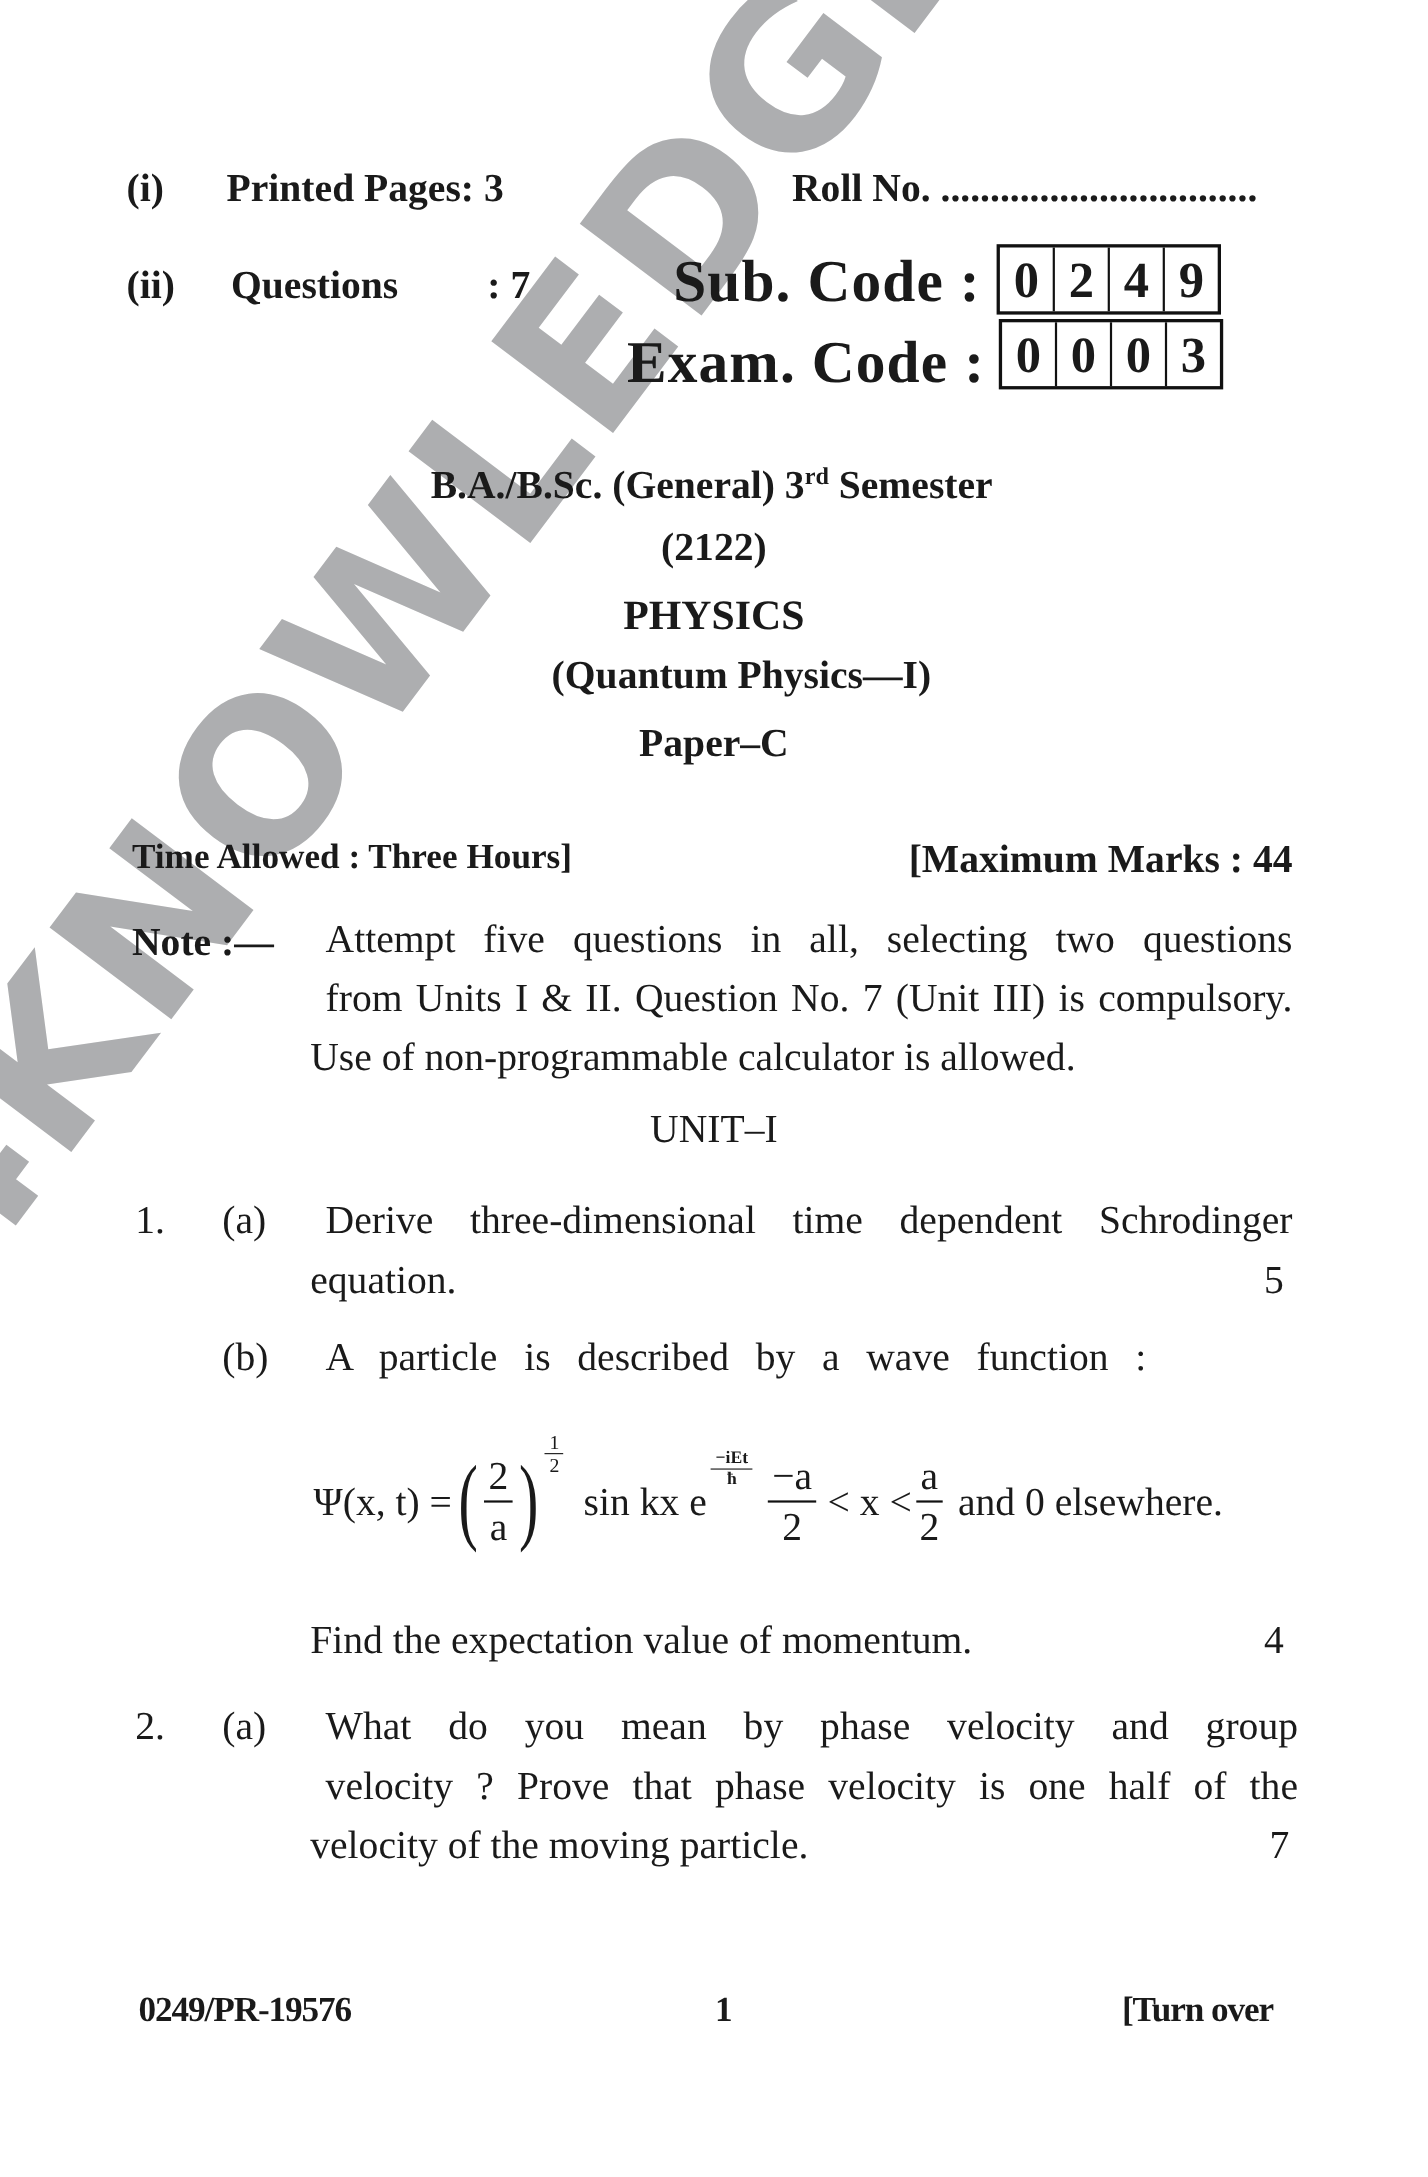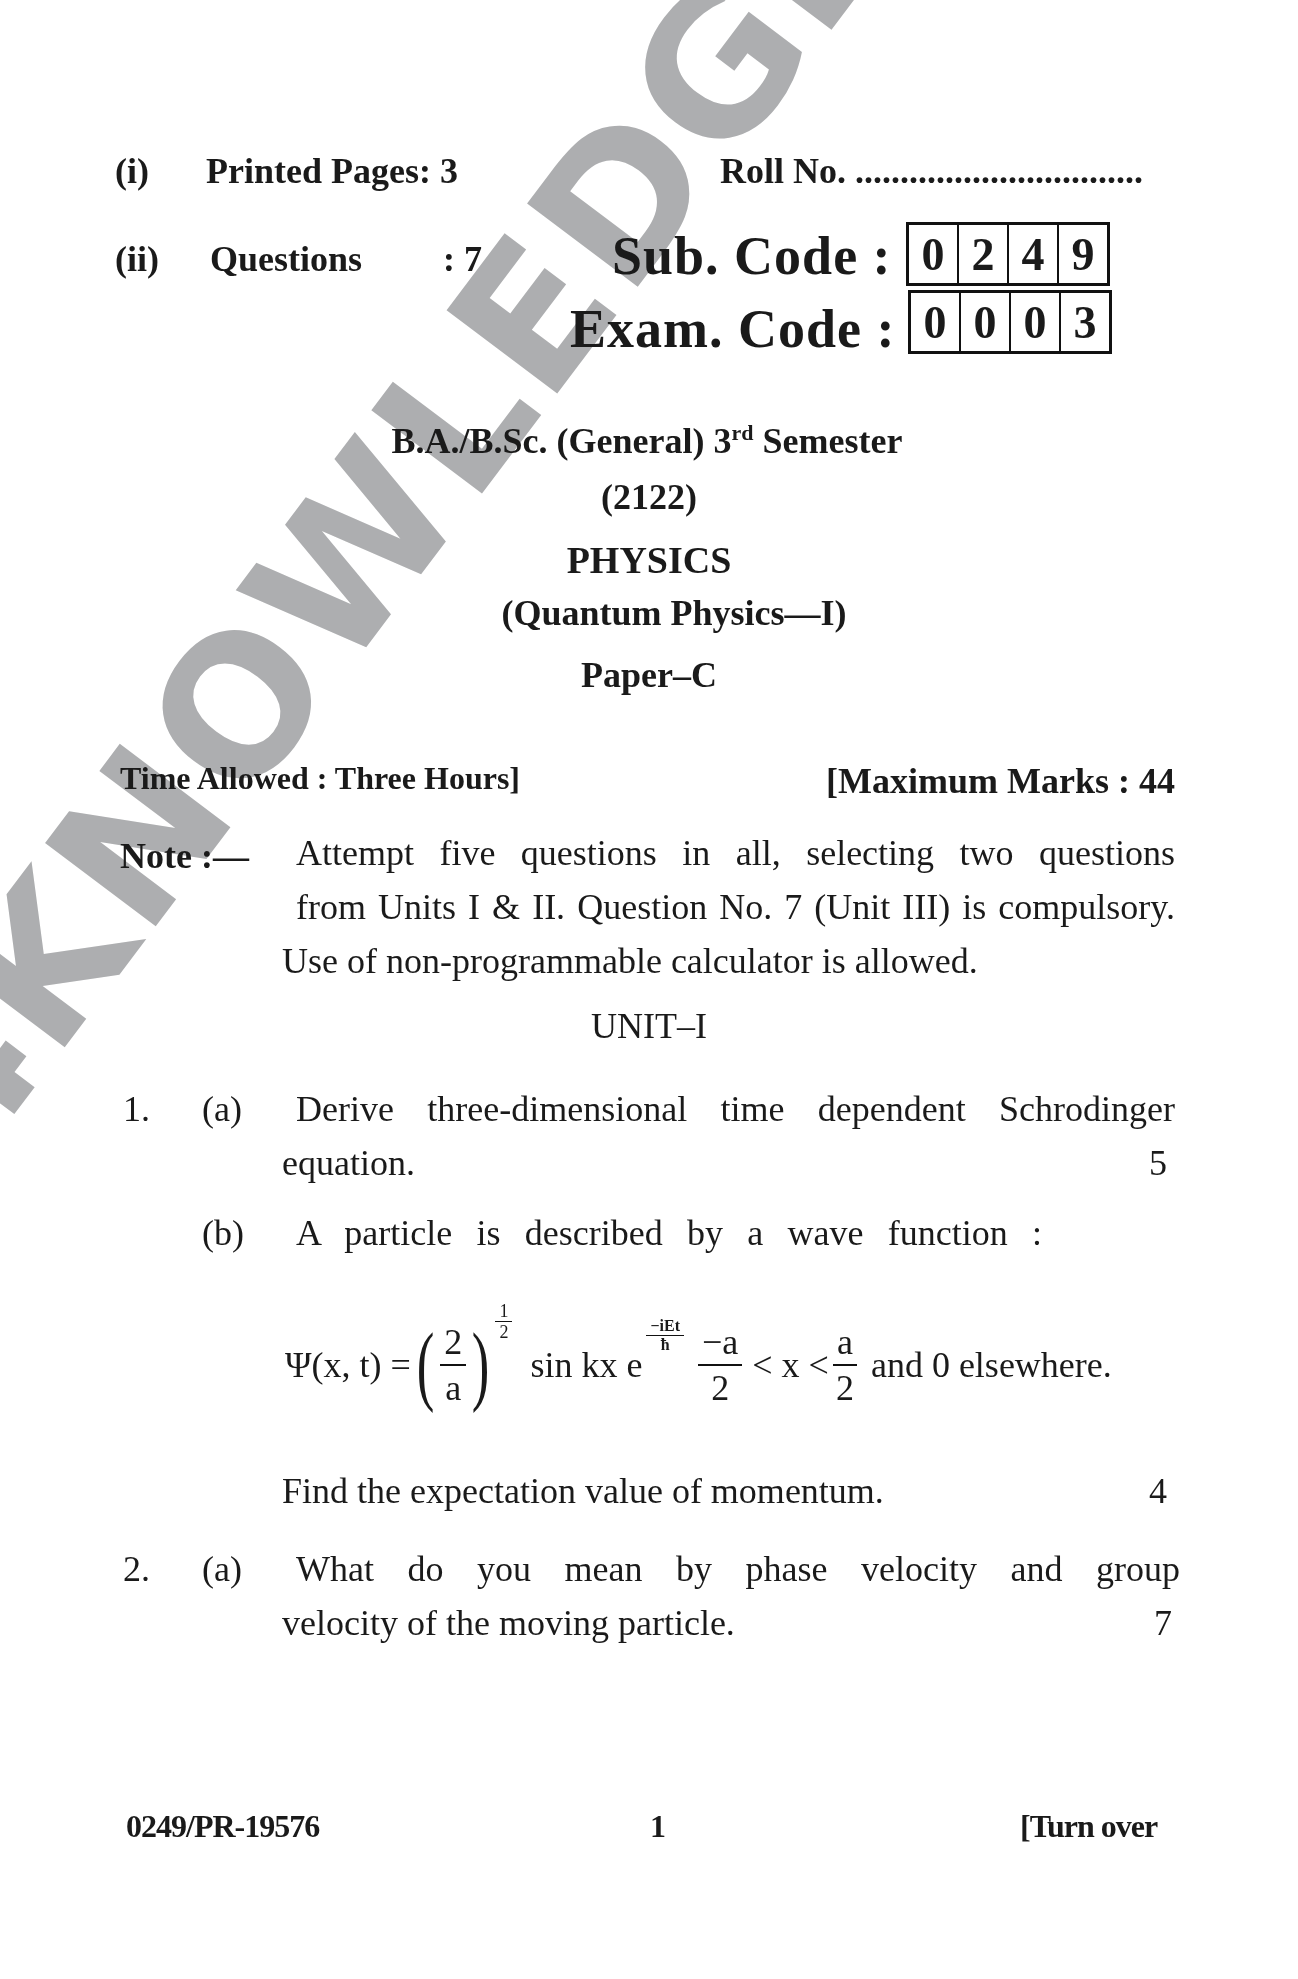--- a/index.html
+++ b/index.html
@@ -139,20 +139,21 @@
     <div style="position:relative;">
       <span>Find the expectation value of momentum.</span>
       <span class="mark" style="right:8px;">4</span>
     </div>
   </div>
 
   <div class="abs body-text" style="left:123px; top:1542px;">2.</div>
   <div class="abs body-text" style="left:202px; top:1542px;">(a)</div>
   <div class="abs body-text" style="left:282px; top:1542px; width:898px;">
     <div class="just">What do you mean by phase velocity and group</div>
+    <div class="just">velocity ? Prove that phase velocity is one half of the</div>
     <div style="position:relative;">
       <span>velocity of the moving particle.</span>
       <span class="mark" style="right:8px;">7</span>
     </div>
   </div>
 
   <div class="abs bold" style="left:126px; top:1808px; font-size:32px; letter-spacing:-1px;">0249/PR-19576</div>
   <div class="abs bold" style="left:650px; top:1808px; font-size:32px;">1</div>
   <div class="abs bold" style="left:1020px; top:1808px; font-size:32px; letter-spacing:-1px;text-align:right;">[Turn over</div>
 

